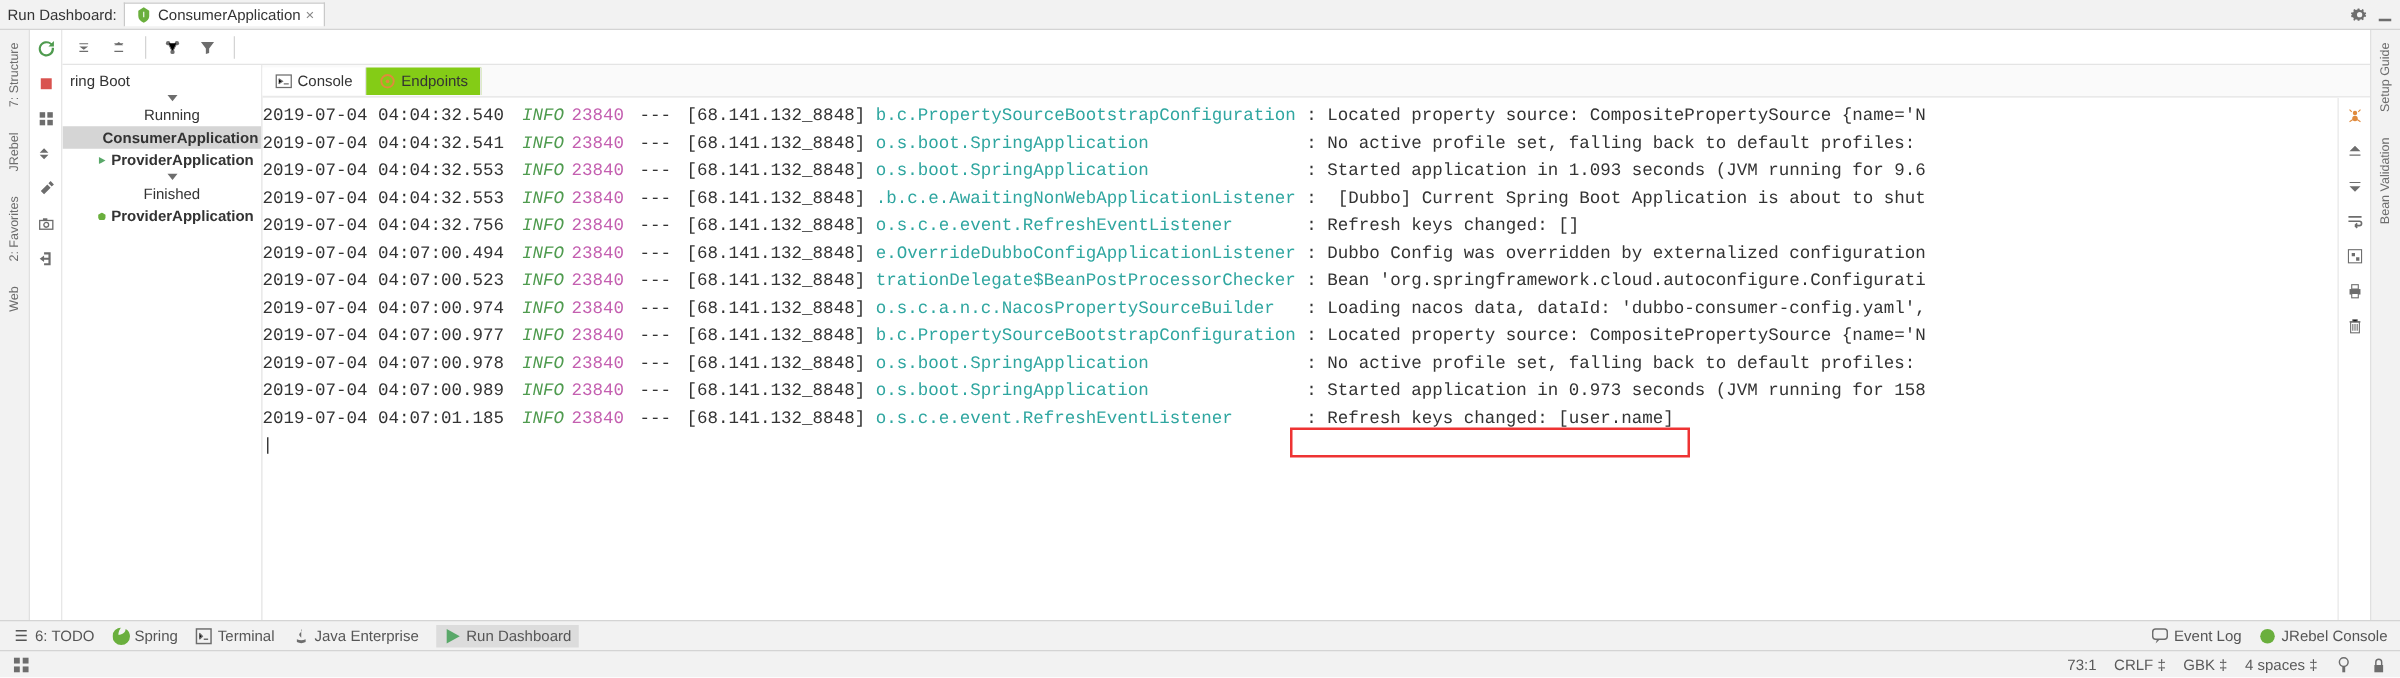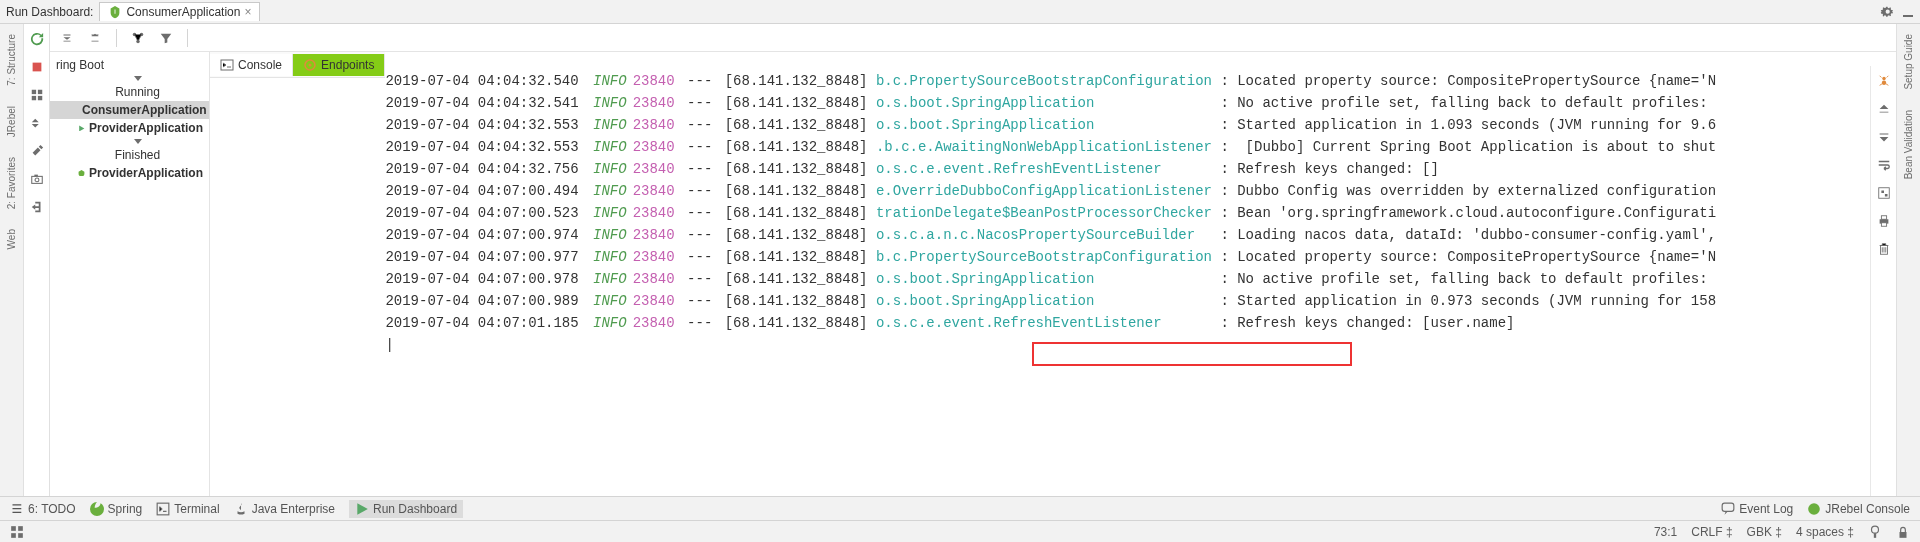--- a/index.html
+++ b/index.html
@@ -37,26 +37,26 @@
 .tree-row { display: flex; align-items: center; gap: 4px; padding: 2px 6px; white-space: nowrap; }
 .tree-row.child { padding-left: 22px; flex-direction: column; }
 .tree-row.grandchild { padding-left: 28px; }
 .tree-row.sel { background: #d5d5d5; }
 .tree-row .bold { font-weight: bold; }
 .tri-down { width: 0; height: 0; border-left: 4px solid transparent; border-right: 4px solid transparent; border-top: 5px solid #6d6d6d; }
 .play-ic { color: #59a869; }
 .orange-ic { color: #e08a3c; }
 
 
-.console-wrap { flex: 1; display: flex; flex-direction: row; min-width: 0; }
+.console-wrap { flex: 1; display: flex; flex-direction: column; min-width: 0; }
 .console-tabs { display: flex; align-items: center; height: 26px; border-bottom: 1px solid #e4e4e4; background: #fafafa; }
 .console-tab { display: flex; align-items: center; gap: 4px; padding: 4px 10px; border-right: 1px solid #e4e4e4; background: #fff; }
 .console-tab.inactive { background: #84cc16; }
 
-.log-body { flex: 1; display: flex; min-height: 0; overflow: hidden; margin-top: 14px; }
+.log-body { flex: 1; display: flex; min-height: 0; overflow: hidden; }
 .log-actions { width: 26px; background: #fff; border-right: 1px solid #e8e8e8; display: flex; flex-direction: column; align-items: center; padding-top: 6px; gap: 10px; }
 .log-lines { flex: 1; min-width: 0; padding: 4px 2px 4px 0; font-family: Consolas, "Courier New", monospace; font-size: 14px; line-height: 22px; white-space: pre; overflow: hidden; }
 .lline { display: flex; gap: 0; }
 .ts { color: #333; }
 .lvl-info { color: #4f9b4f; padding: 0 6px; font-style: italic; }
 .pid { color: #c45fb0; }
 .sep { color: #333; padding: 0 4px; }
 .thr { color: #333; }
 .logger { color: #2fa6a0; }
 .msg { color: #333; padding-left: 0; }

